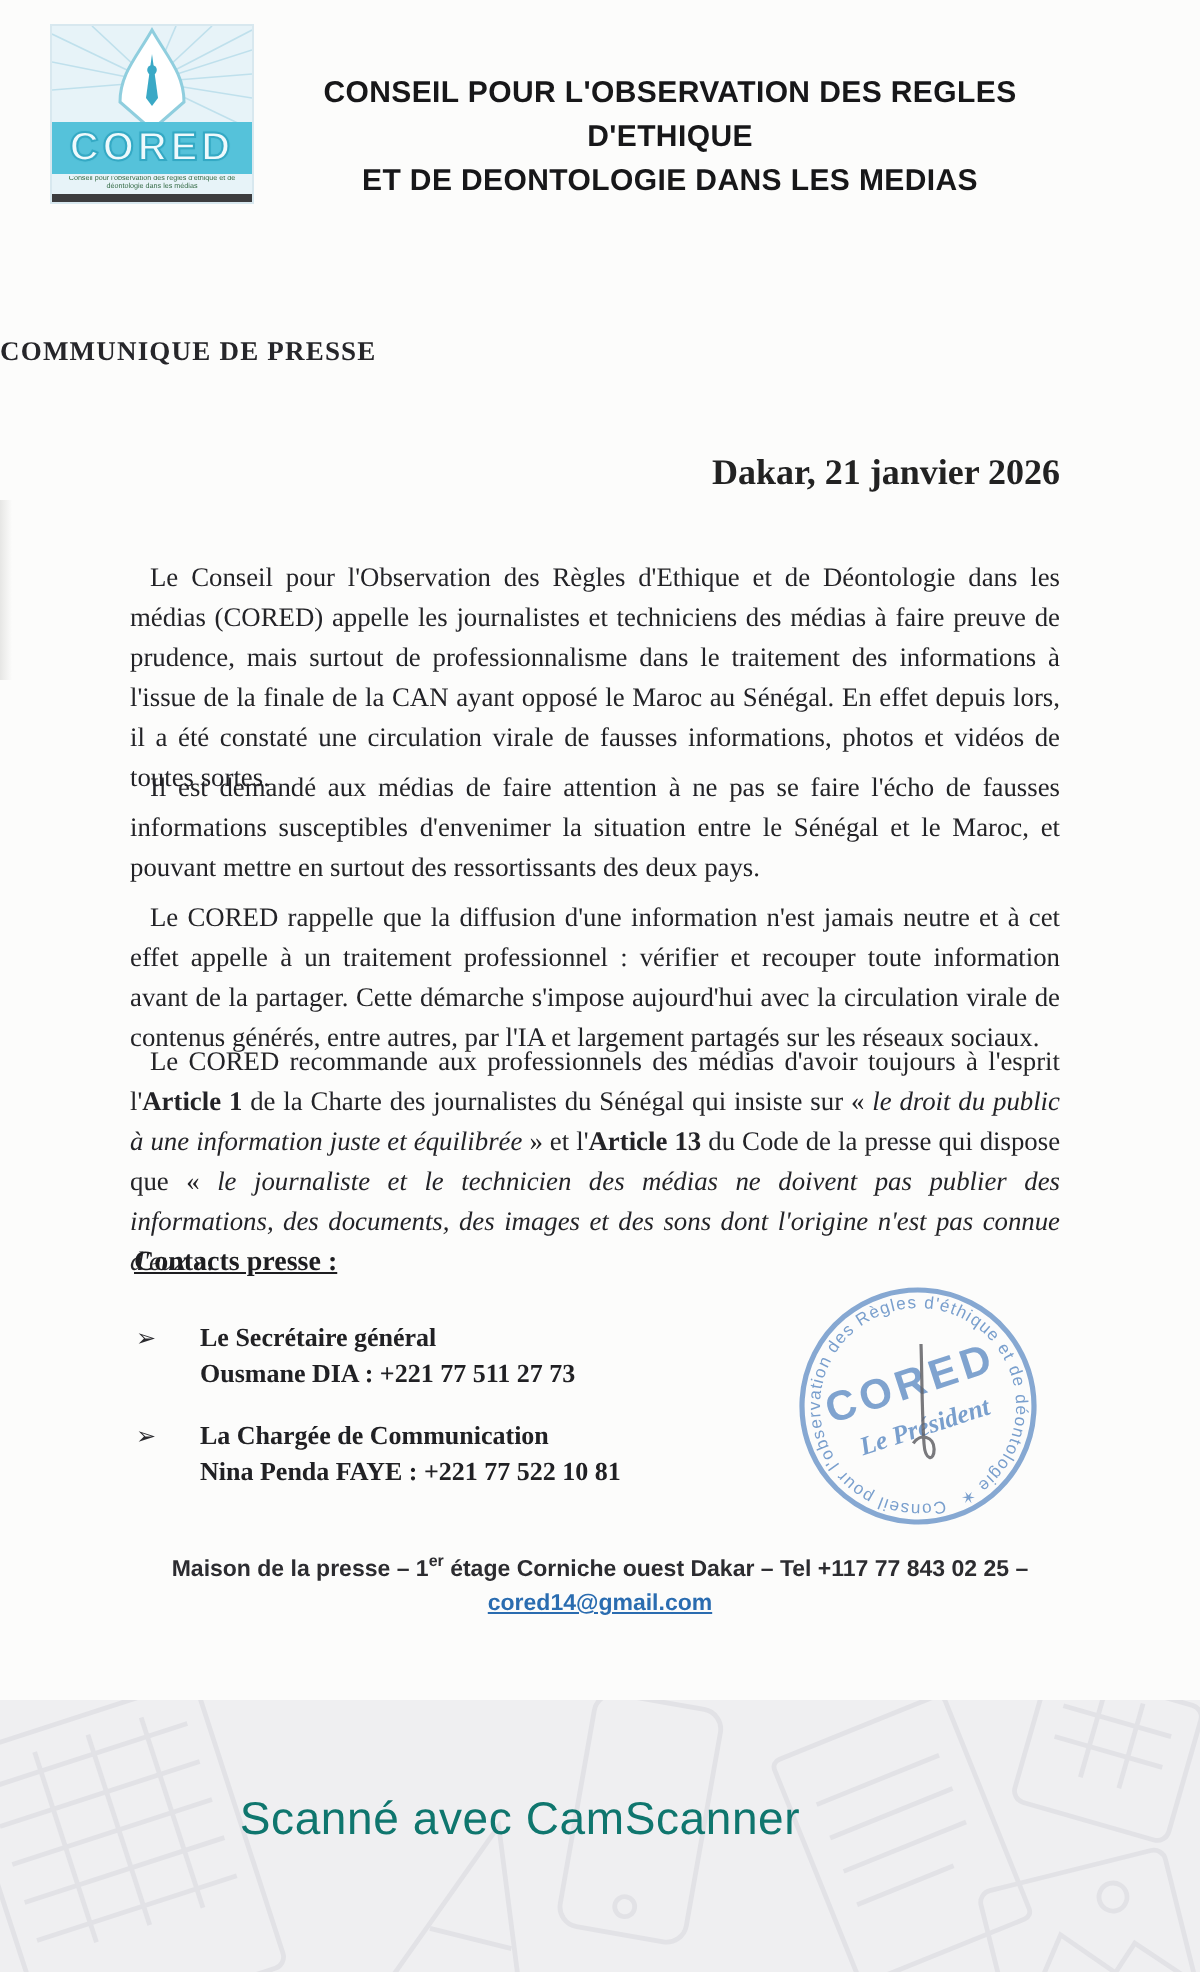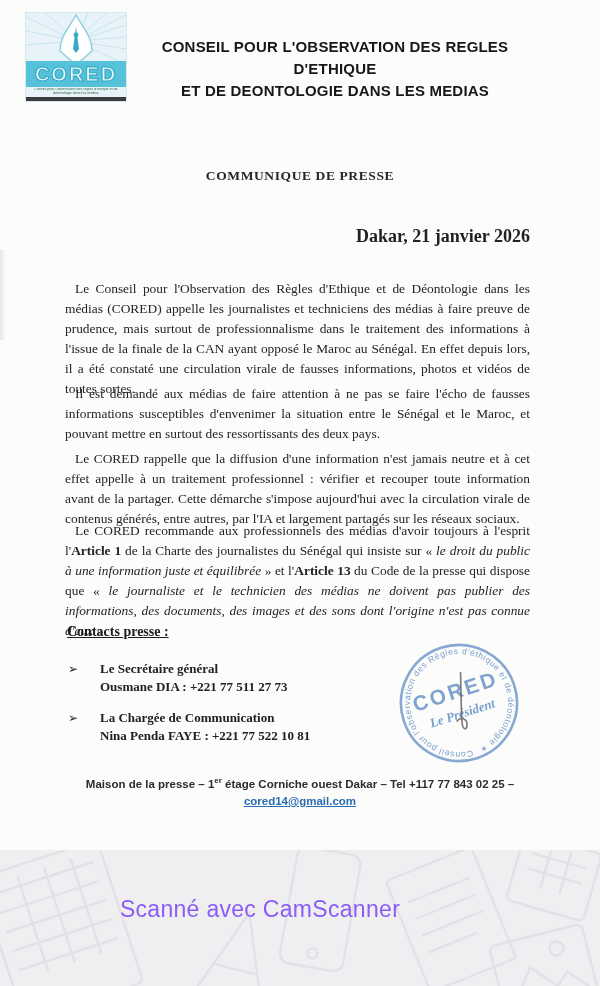--- a/index.html
+++ b/index.html
@@ -29,21 +29,21 @@
   .logo-sub{position:absolute;left:2px;top:75px;width:96px;height:8px;
     font-family:"Liberation Sans", sans-serif;font-size:3.6px;line-height:1.1;
     color:#356b46;text-align:center;overflow:hidden;}
   .logo-strip{position:absolute;left:0;top:84px;width:100px;height:4px;background:#3c3c3e;}
 
   .org-title{position:absolute;left:145px;top:36px;width:380px;text-align:center;
     font-family:"Liberation Sans", sans-serif;font-weight:700;font-size:15px;
     line-height:22px;color:#171719;letter-spacing:.2px;}
 
   
-  .doc-heading{position:absolute;left:0;top:168px;width:600px;text-align:center;
+  .doc-heading{position:absolute;left:0;top:168px;width:600px;
     font-weight:700;font-size:13.5px;letter-spacing:.6px;color:#26262a;}
   .dateline{position:absolute;left:356px;top:226px;width:200px;
     font-weight:700;font-size:18px;color:#222;}
 
   .para{position:absolute;left:65px;width:465px;text-align:justify;
     font-size:13.4px;line-height:20px;color:#232327;text-indent:10px;}
   .p1{top:266px;} .p2{top:371px;} .p3{top:436px;} .p4{top:508px;}
   .b{font-weight:700;} .i{font-style:italic;}
 
   .contacts-heading{position:absolute;left:67px;top:624px;
@@ -65,21 +65,21 @@
     line-height:17px;color:#2c2c30;}
   .doc-footer sup{font-size:8px;}
   .email-link{color:#2a6cb0;text-decoration:underline;cursor:pointer;}
 
   
   .scanner-bar{position:absolute;left:0;top:850px;width:600px;height:136px;
     background:#efeff1;overflow:hidden;}
   .scanner-doodles{position:absolute;left:0;top:0;width:600px;height:136px;}
   .scanner-text{position:absolute;left:0;top:46px;width:520px;text-align:center;
     font-family:"Liberation Sans", sans-serif;font-size:23px;font-weight:400;
-    color:#8b5cf6;letter-spacing:.3px;}
+    color:#0f766e;letter-spacing:.3px;}
 </style>
 </head>
 <body>
 
 <div class="page">
   <div class="scan-artifact"></div>
 
   <div class="logo">
     <svg class="logo-rays" viewBox="0 0 100 62">
       <g stroke="#bfe0ec" stroke-width="0.8" fill="none">

